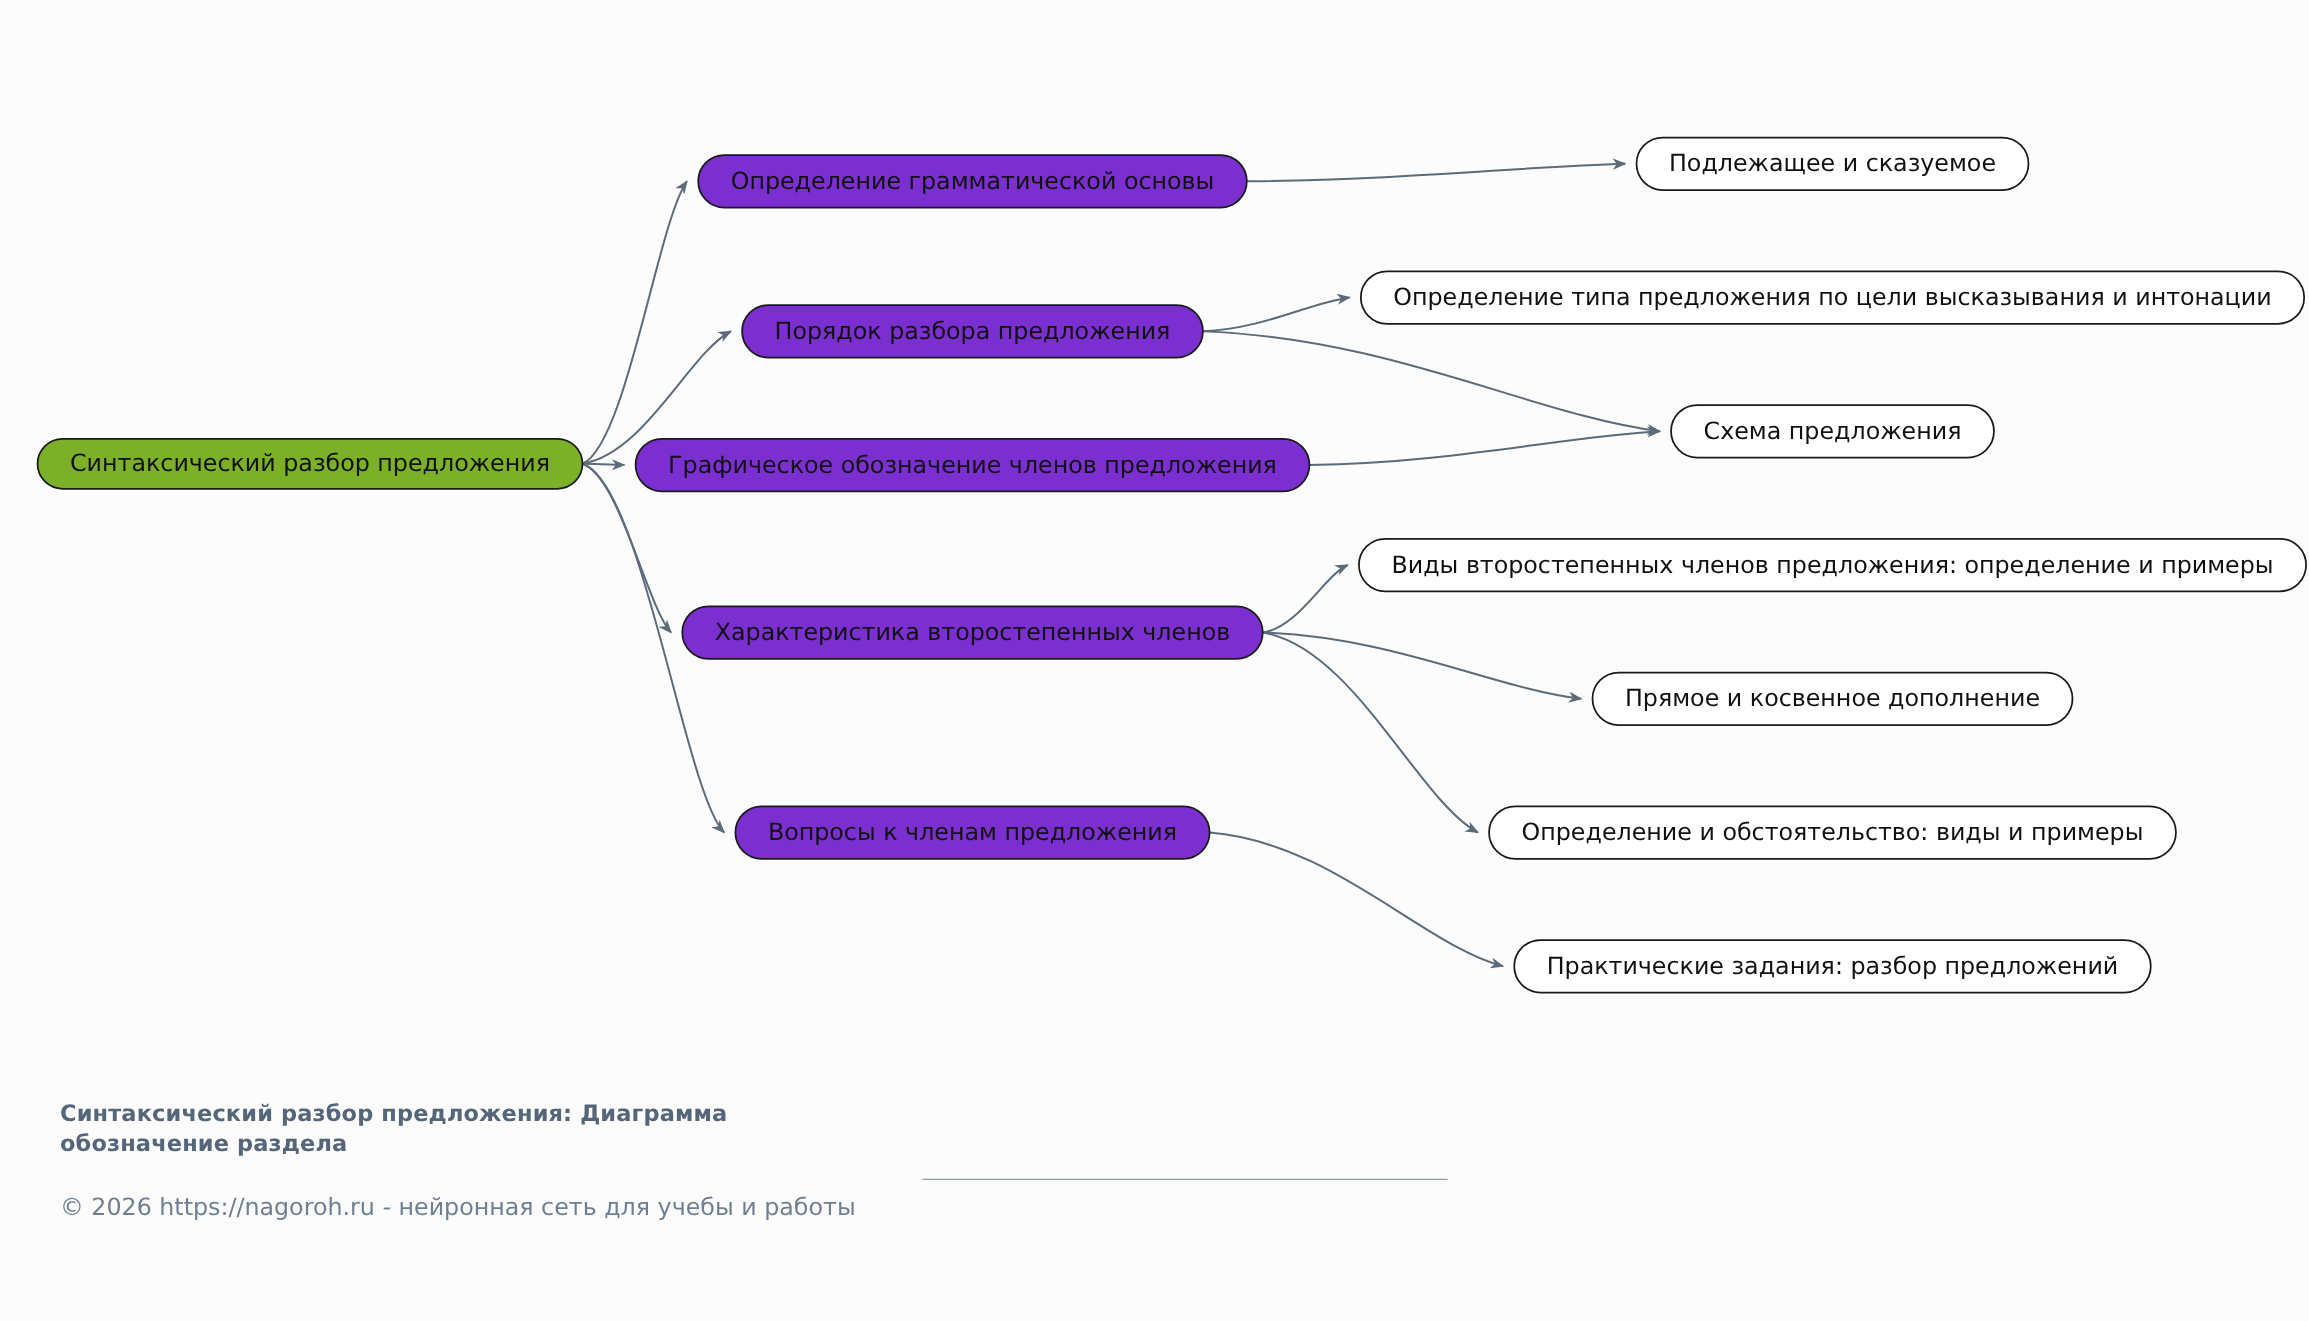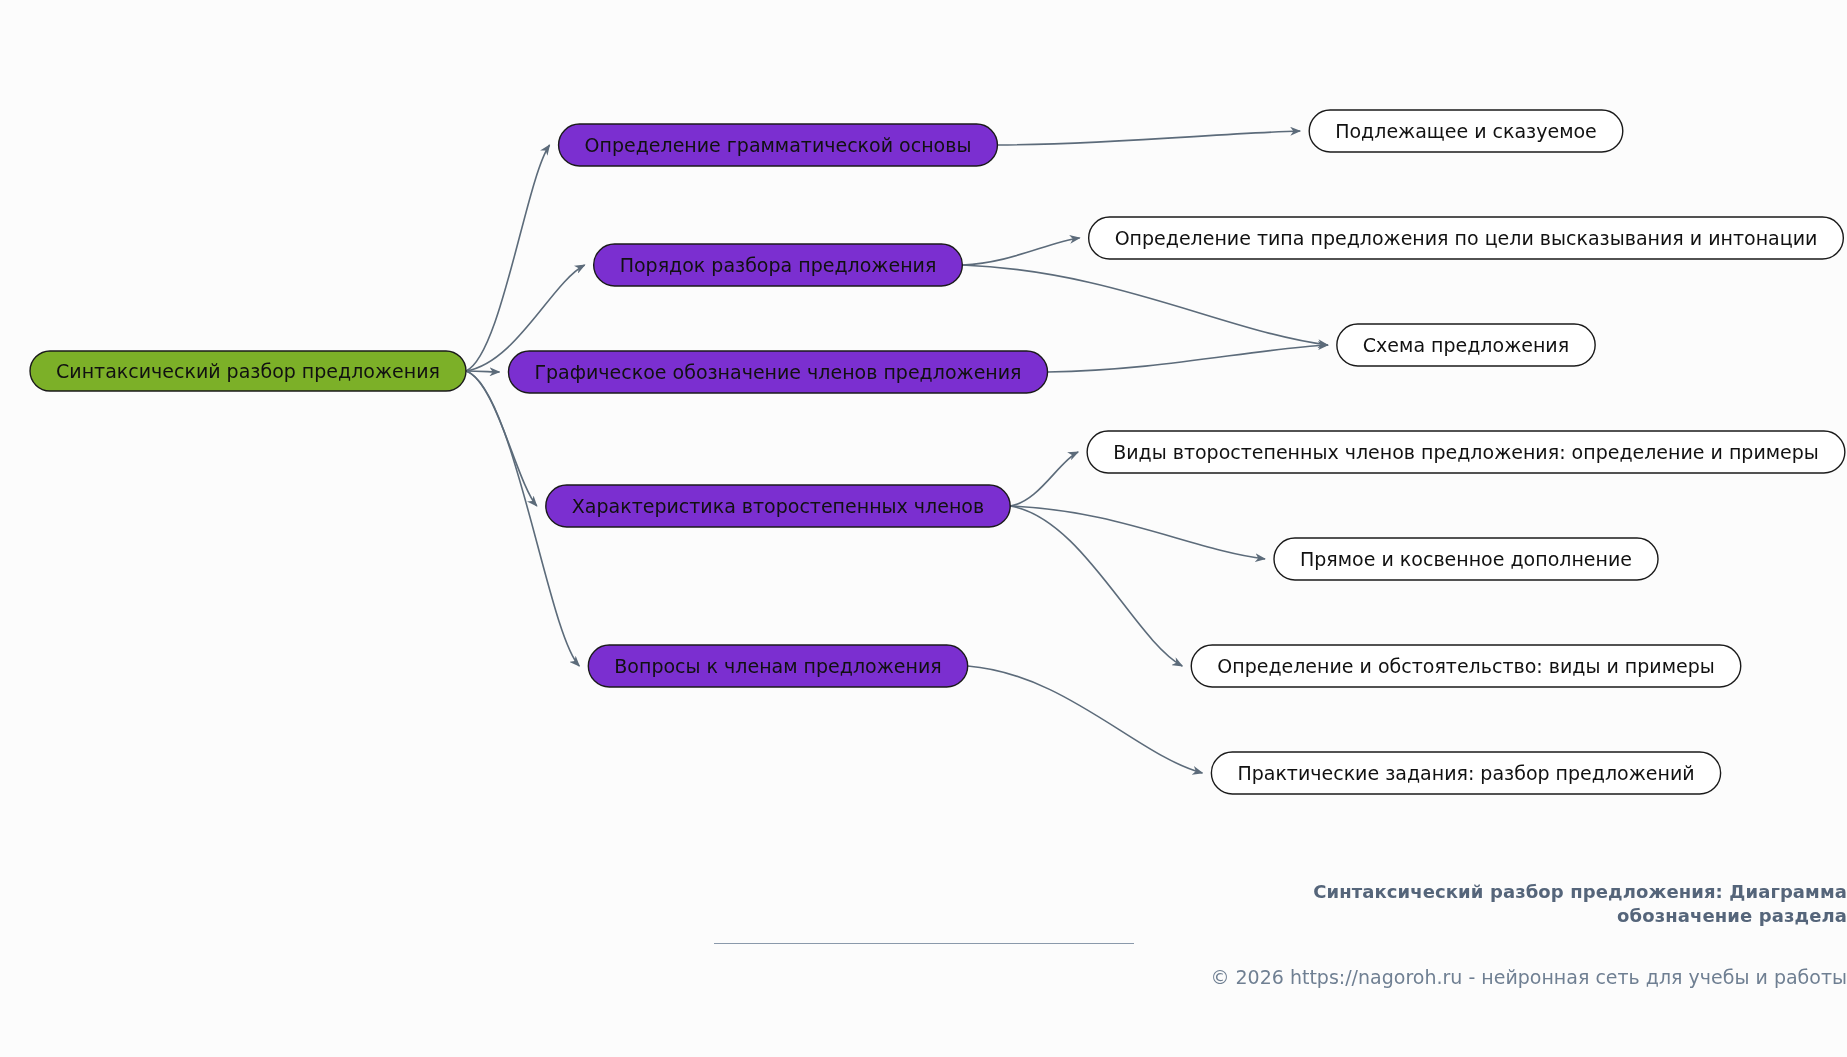--- a/index.html
+++ b/index.html
@@ -19,34 +19,35 @@
   text.nodelabel{
     font-family:"DejaVu Sans", sans-serif;
     font-size:19px;
     fill:#111111;
     dominant-baseline:middle;
     text-anchor:middle;
     white-space:pre;
   }
   .footer{
     position:absolute;left:0;right:0;top:880px;
-    text-align:right;
+    text-align:left;
+    padding-left:48px;
   }
   .footer-title{
     font-family:"DejaVu Sans", sans-serif;
     font-size:18px;font-weight:bold;
     color:#55657a;line-height:1.35;
     letter-spacing:.1px;
   }
   .footer-rule{
     width:420px;height:0;margin:14px auto 0 auto;
     border-top:1.5px solid #8a99ab;
   }
   .footer-credit{
-    margin-top:22px;
+    margin-top:11px;
     font-family:"DejaVu Sans", sans-serif;
     font-size:19px;
     color:#6f7f92;
   }
 </style>
 </head>
 <body>
 
 <div id="canvas">
 

